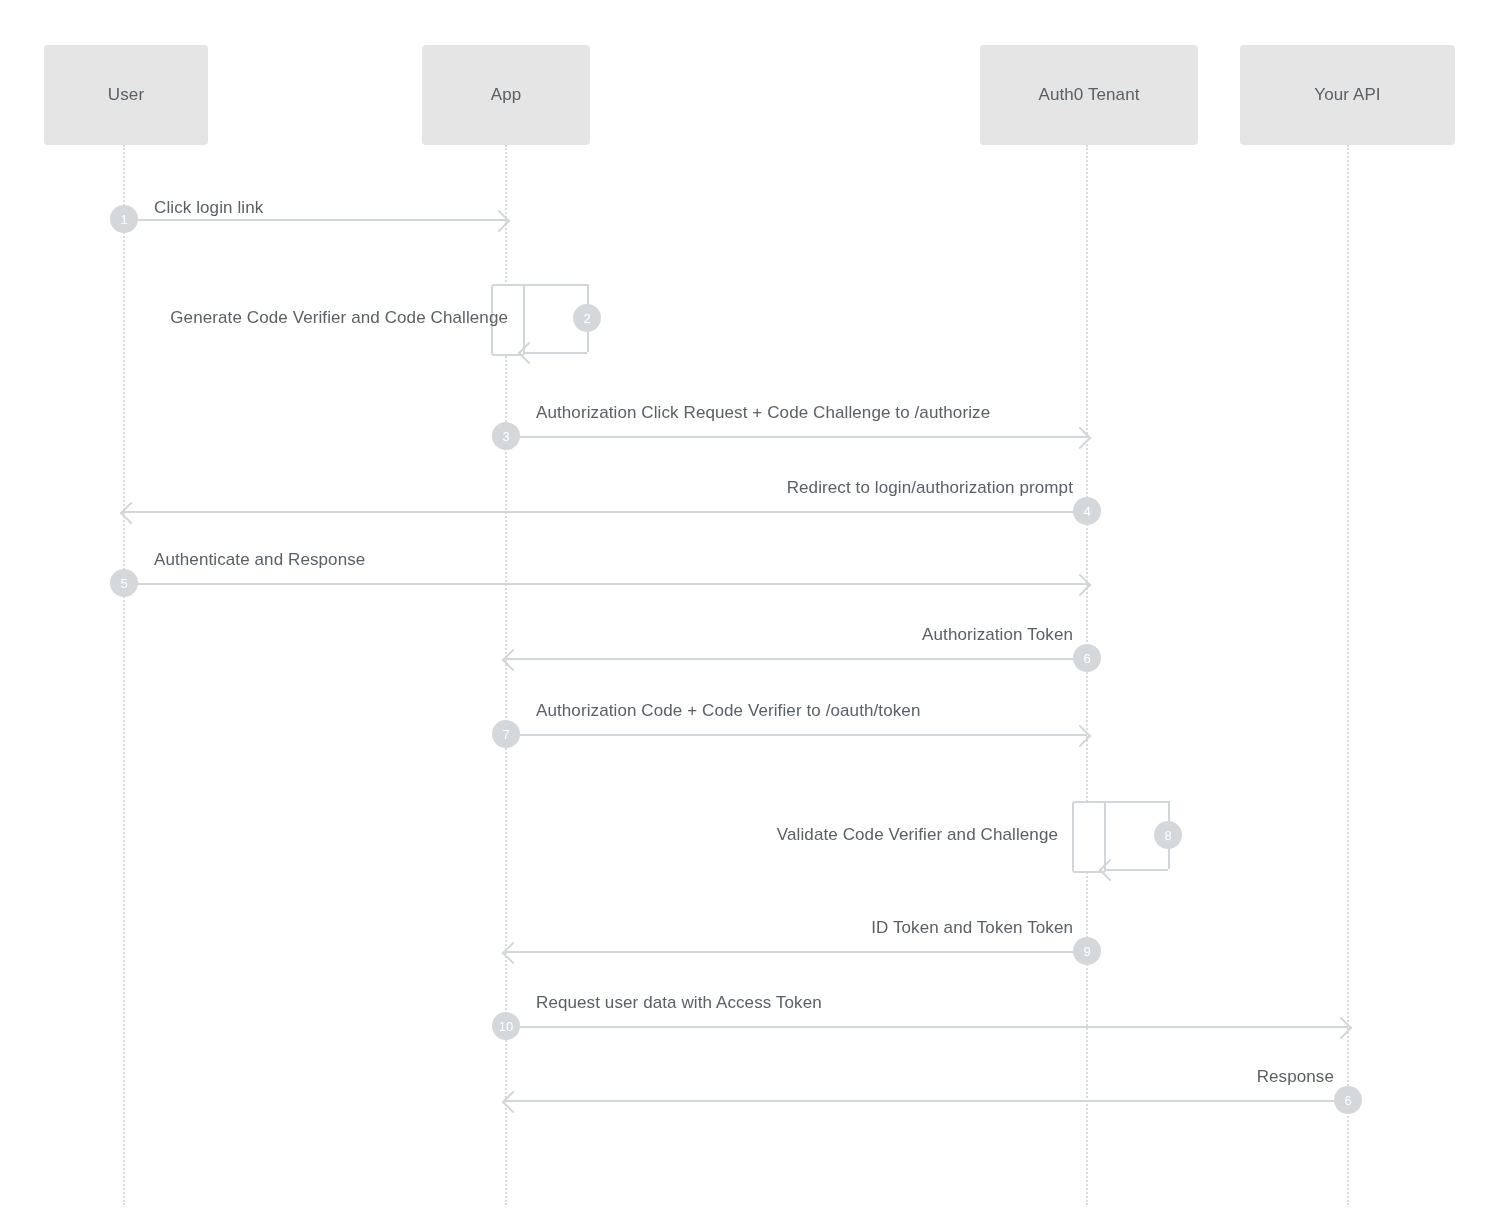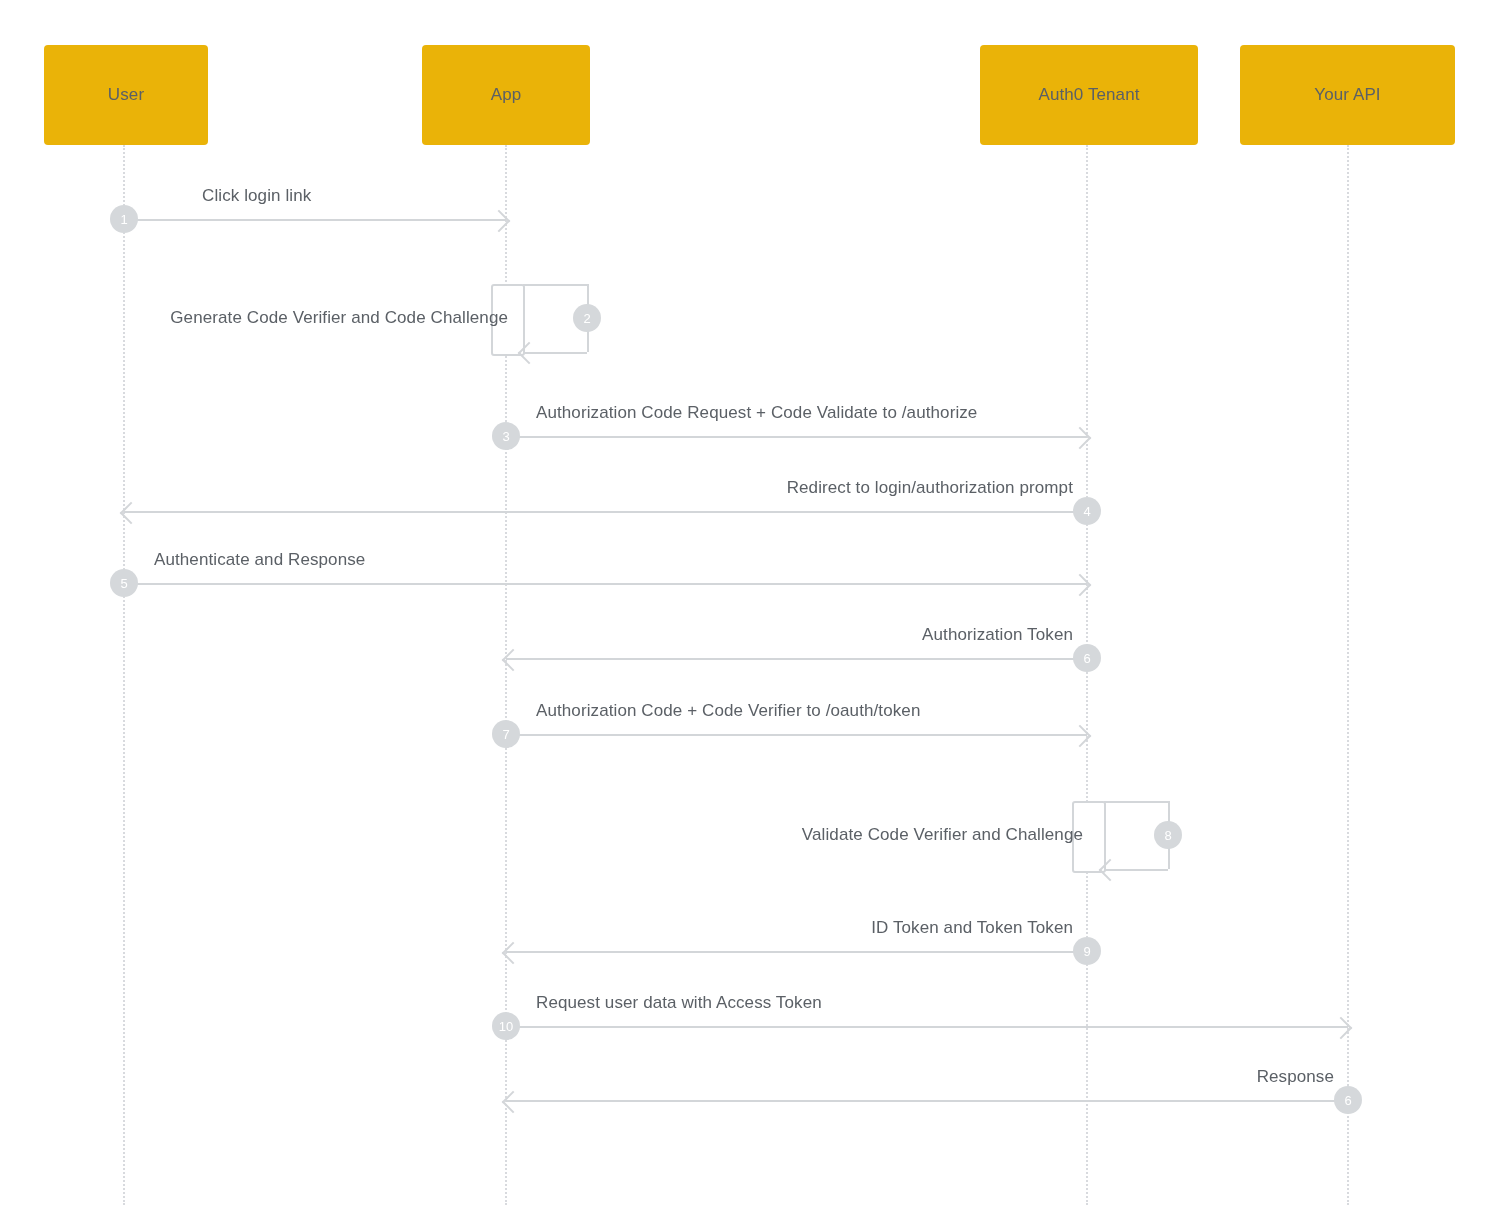--- a/index.html
+++ b/index.html
@@ -15,21 +15,21 @@
   #diagram {
     position: relative;
     width: 1500px;
     height: 1220px;
     background: #ffffff;
     overflow: hidden;
   }
   
   .participant {
     position: absolute;
-    background: #eab308;
+    background: #e5e5e5;
     border-radius: 4px;
     display: flex;
     align-items: center;
     justify-content: center;
   }
   .participant-label {
     font-size: 17px;
     color: #5b6066;
     letter-spacing: 0.1px;
     white-space: nowrap;
@@ -125,32 +125,32 @@
     </div>
   <div id="lifelines-layer">
       <div class="lifeline" style="left: 123px; top: 145px; height: 1060px;"></div>
       <div class="lifeline" style="left: 505px; top: 145px; height: 1060px;"></div>
       <div class="lifeline" style="left: 1086px; top: 145px; height: 1060px;"></div>
       <div class="lifeline" style="left: 1347px; top: 145px; height: 1060px;"></div>
     </div>
   <div id="messages-layer">
       <div class="msg-line" style="left: 124px; top: 219px; width: 382px;"></div>
       <div class="arrowhead right" style="left: 491px; top: 213px;"></div>
-      <div class="msg-label align-left" style="top: 186px; left: 154px; margin-left: 48px;">Click login link</div>
+      <div class="msg-label align-left" style="top: 198px; left: 154px;">Click login link</div>
       <div class="badge" style="left: 110px; top: 205px;">1</div>
       <div class="activation" style="left: 491px; top: 284px; width: 30px; height: 68px;"></div>
       <div class="loop-top" style="left: 523px; top: 284px; width: 64px;"></div>
       <div class="loop-right" style="left: 587px; top: 284px; height: 68px;"></div>
       <div class="loop-bottom" style="left: 523px; top: 352px; width: 64px;"></div>
       <div class="arrowhead left" style="left: 521px; top: 345px;"></div>
       <div class="msg-label align-right" style="left: 0px; width: 477px; top: 308px; margin-left: 31px;">Generate Code Verifier and Code Challenge</div>
       <div class="badge" style="left: 573px; top: 304px;">2</div>
       <div class="msg-line" style="left: 506px; top: 436px; width: 581px;"></div>
       <div class="arrowhead right" style="left: 1072px; top: 430px;"></div>
-      <div class="msg-label align-left" style="top: 403px; left: 536px;">Authorization Code Request + Code Validate to /authorize</div>
+      <div class="msg-label align-left" style="top: 403px; left: 536px;">Authorization Click Request + Code Challenge to /authorize</div>
       <div class="badge" style="left: 492px; top: 422px;">3</div>
       <div class="msg-line" style="left: 124px; top: 511px; width: 963px;"></div>
       <div class="arrowhead left" style="left: 123px; top: 505px;"></div>
       <div class="msg-label align-right" style="top: 478px; left: 0px; width: 1073px;">Redirect to login/authorization prompt</div>
       <div class="badge" style="left: 1073px; top: 497px;">4</div>
       <div class="msg-line" style="left: 124px; top: 583px; width: 963px;"></div>
       <div class="arrowhead right" style="left: 1072px; top: 577px;"></div>
       <div class="msg-label align-left" style="top: 550px; left: 154px;">Authenticate and Response</div>
       <div class="badge" style="left: 110px; top: 569px;">5</div>
       <div class="msg-line" style="left: 506px; top: 658px; width: 581px;"></div>
@@ -159,21 +159,21 @@
       <div class="badge" style="left: 1073px; top: 644px;">6</div>
       <div class="msg-line" style="left: 506px; top: 734px; width: 581px;"></div>
       <div class="arrowhead right" style="left: 1072px; top: 728px;"></div>
       <div class="msg-label align-left" style="top: 701px; left: 536px;">Authorization Code + Code Verifier to /oauth/token</div>
       <div class="badge" style="left: 492px; top: 720px;">7</div>
       <div class="activation" style="left: 1072px; top: 801px; width: 30px; height: 68px;"></div>
       <div class="loop-top" style="left: 1104px; top: 801px; width: 64px;"></div>
       <div class="loop-right" style="left: 1168px; top: 801px; height: 68px;"></div>
       <div class="loop-bottom" style="left: 1104px; top: 869px; width: 64px;"></div>
       <div class="arrowhead left" style="left: 1102px; top: 862px;"></div>
-      <div class="msg-label align-right" style="left: 0px; width: 1058px; top: 825px; padding-left: 25px;">Validate Code Verifier and Challenge</div>
+      <div class="msg-label align-right" style="left: 0px; width: 1058px; top: 825px;">Validate Code Verifier and Challenge</div>
       <div class="badge" style="left: 1154px; top: 821px;">8</div>
       <div class="msg-line" style="left: 506px; top: 951px; width: 581px;"></div>
       <div class="arrowhead left" style="left: 505px; top: 945px;"></div>
       <div class="msg-label align-right" style="top: 918px; left: 0px; width: 1073px;">ID Token and Token Token</div>
       <div class="badge" style="left: 1073px; top: 937px;">9</div>
       <div class="msg-line" style="left: 506px; top: 1026px; width: 842px;"></div>
       <div class="arrowhead right" style="left: 1333px; top: 1020px;"></div>
       <div class="msg-label align-left" style="top: 993px; left: 536px;">Request user data with Access Token</div>
       <div class="badge" style="left: 492px; top: 1012px;">10</div>
       <div class="msg-line" style="left: 506px; top: 1100px; width: 842px;"></div>

